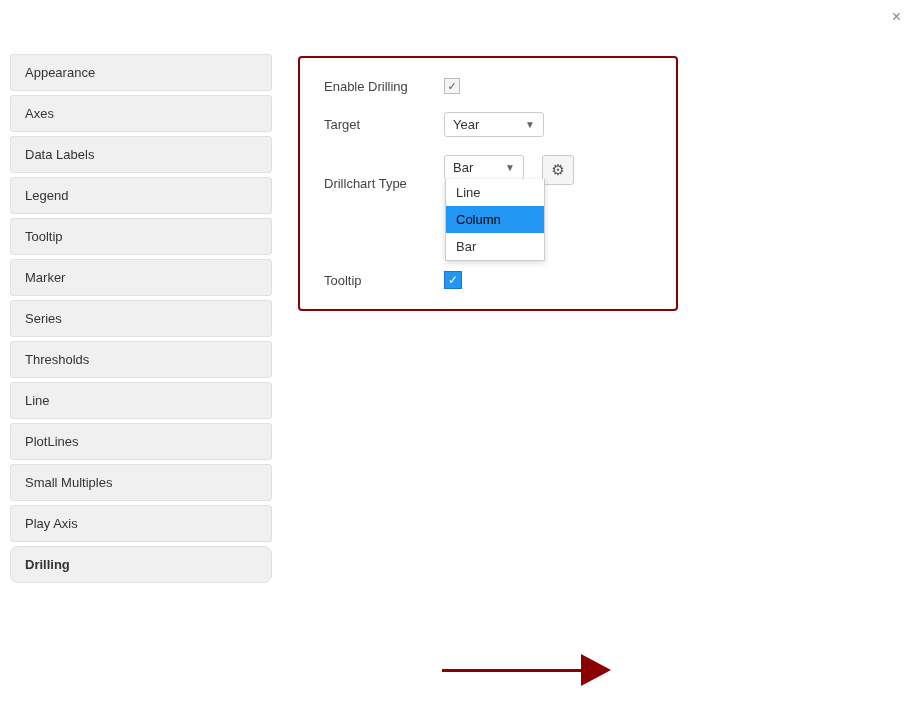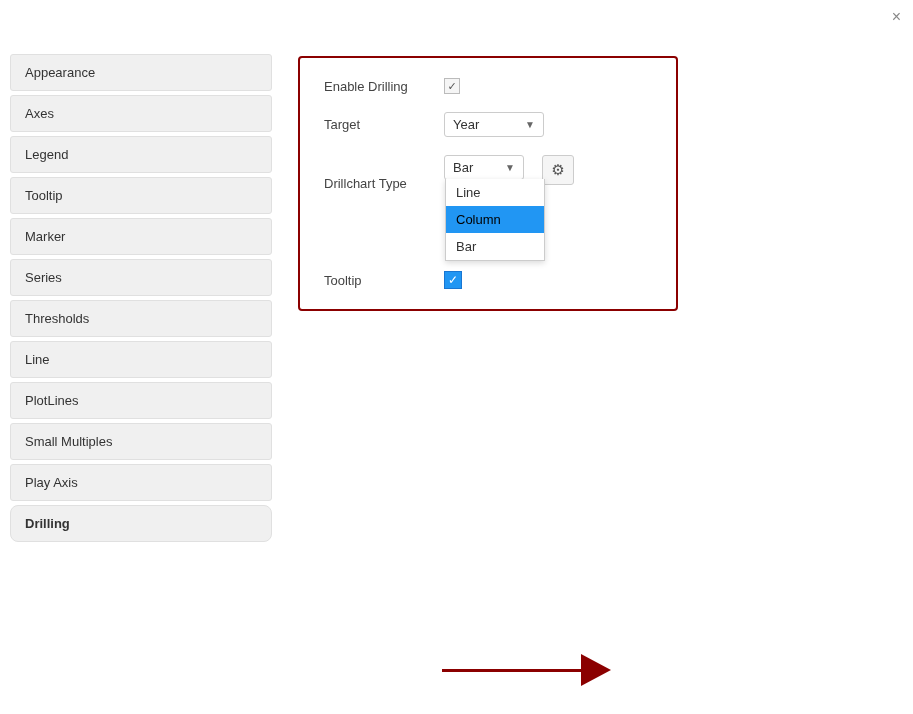--- a/index.html
+++ b/index.html
@@ -220,20 +220,21 @@
 </head>
 <body>
 
 <div class="close-btn">×</div>
 
 <div class="layout">
 
   <div class="sidebar">
     <div class="sidebar-item">Appearance</div>
     <div class="sidebar-item">Axes</div>
+    <div class="sidebar-item">Data Labels</div>
     <div class="sidebar-item">Legend</div>
     <div class="sidebar-item">Tooltip</div>
     <div class="sidebar-item">Marker</div>
     <div class="sidebar-item">Series</div>
     <div class="sidebar-item">Thresholds</div>
     <div class="sidebar-item">Line</div>
     <div class="sidebar-item">PlotLines</div>
     <div class="sidebar-item">Small Multiples</div>
     <div class="sidebar-item">Play Axis</div>
     <div class="sidebar-item sidebar-drilling active">Drilling</div>

